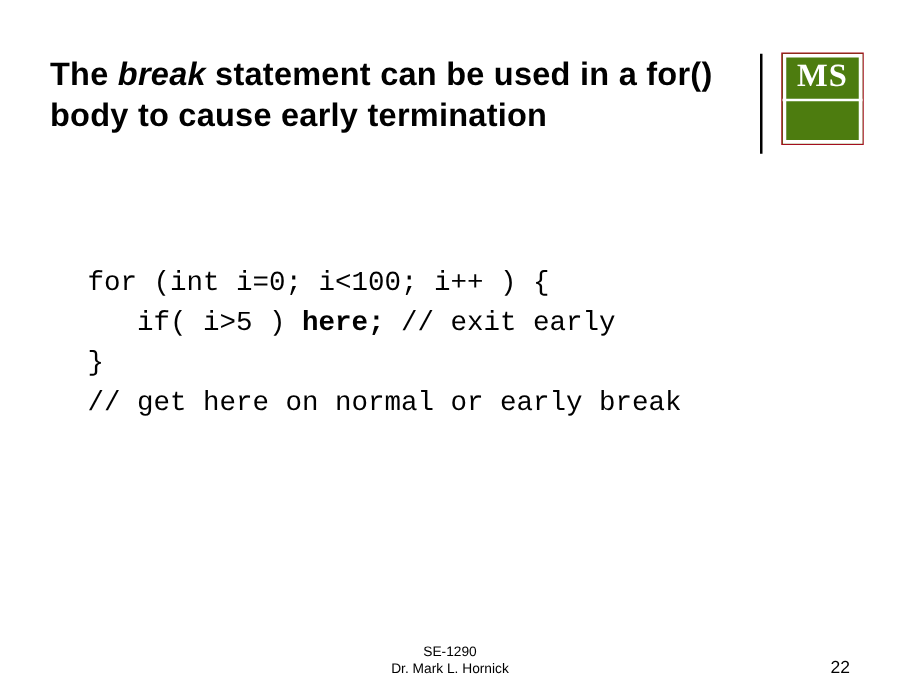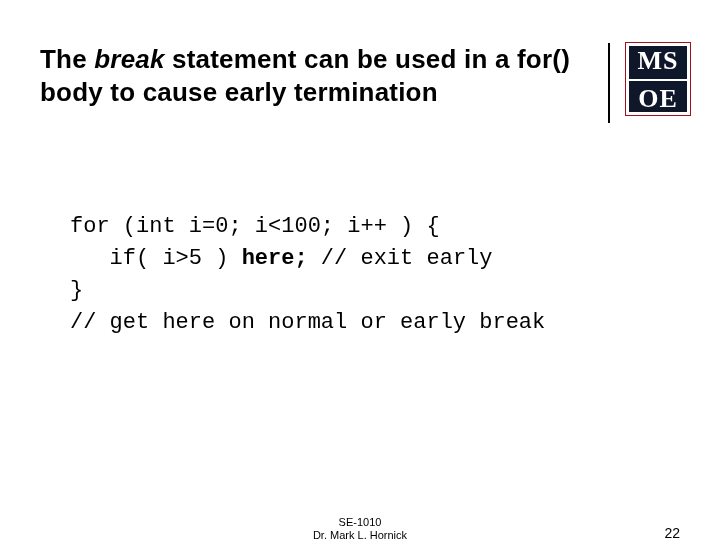--- a/index.html
+++ b/index.html
@@ -40,21 +40,21 @@
   .title em {
     font-style: italic;
     font-weight: bold;
   }
   .logo {
     position: absolute;
     top: 22px;
     right: 30px;
     width: 64px;
     height: 72px;
-    background: #0f172a;
+    background: #4d7c0f;
     box-shadow: inset 0 0 0 3px #fff, 0 0 0 1px #a40f1e;
     color: #fff;
     font-family: Georgia, "Times New Roman", serif;
     font-weight: bold;
     text-align: right;
   }
   .logo-top, .logo-bot {
     height: 50%;
     display: flex;
     align-items: center;
@@ -100,27 +100,26 @@
 <div class="slide">
 
   <div class="title-wrap">
     <div class="title">
       <span>The </span><em>break</em><span> statement can be used in a for() body to cause early termination</span>
     </div>
   </div>
 
   <div class="logo">
     <div class="logo-top">MS</div>
-    <div class="logo-bot">OE</div>
   </div>
 
   <div class="code"><span>for (int i=0; i&lt;100; i++ ) {</span>
 <span>   if( i&gt;5 ) </span><span class="kw">here;</span><span> // exit early</span>
 <span>}</span>
 <span>// get here on normal or early break</span></div>
 
   <div class="footer">
-    <div>SE-1010</div>
+    <div>SE-1290</div>
     <div>Dr. Mark L. Hornick</div>
   </div>
 
   <div class="pagenum">22</div>
 </div>
 
 </body></html>

